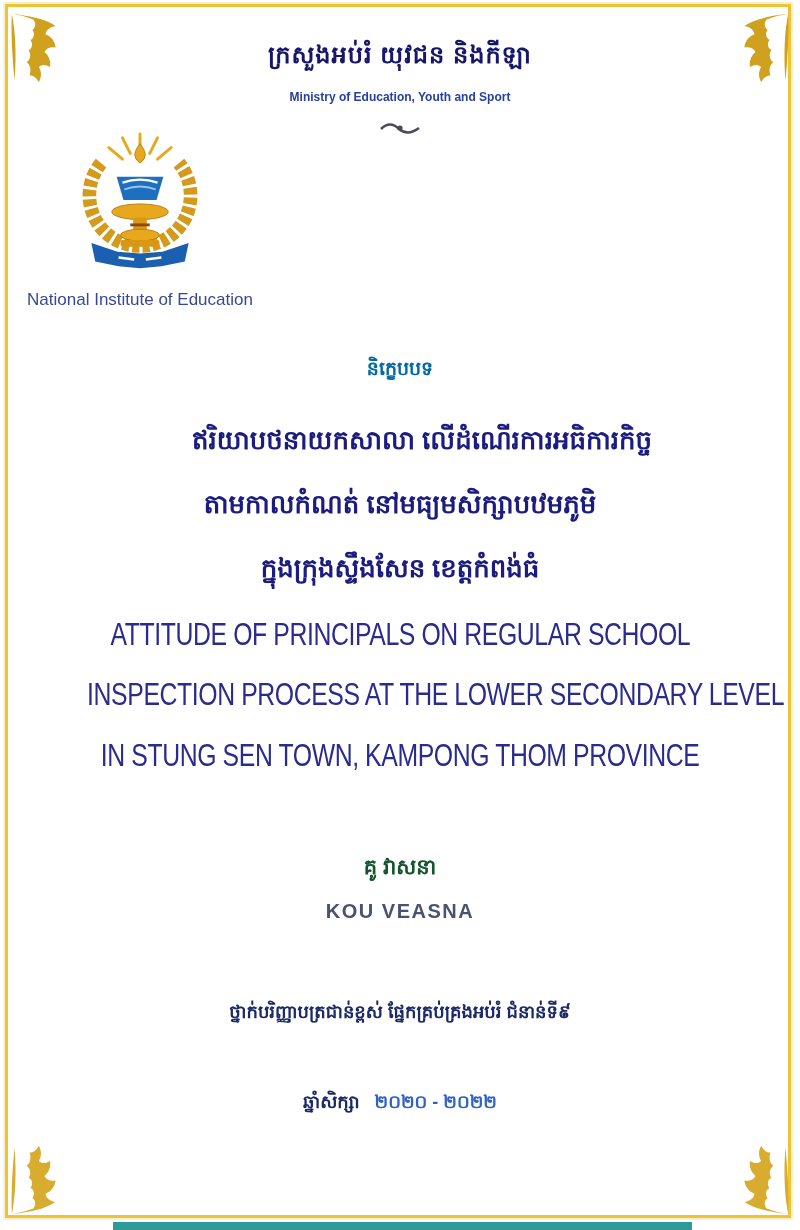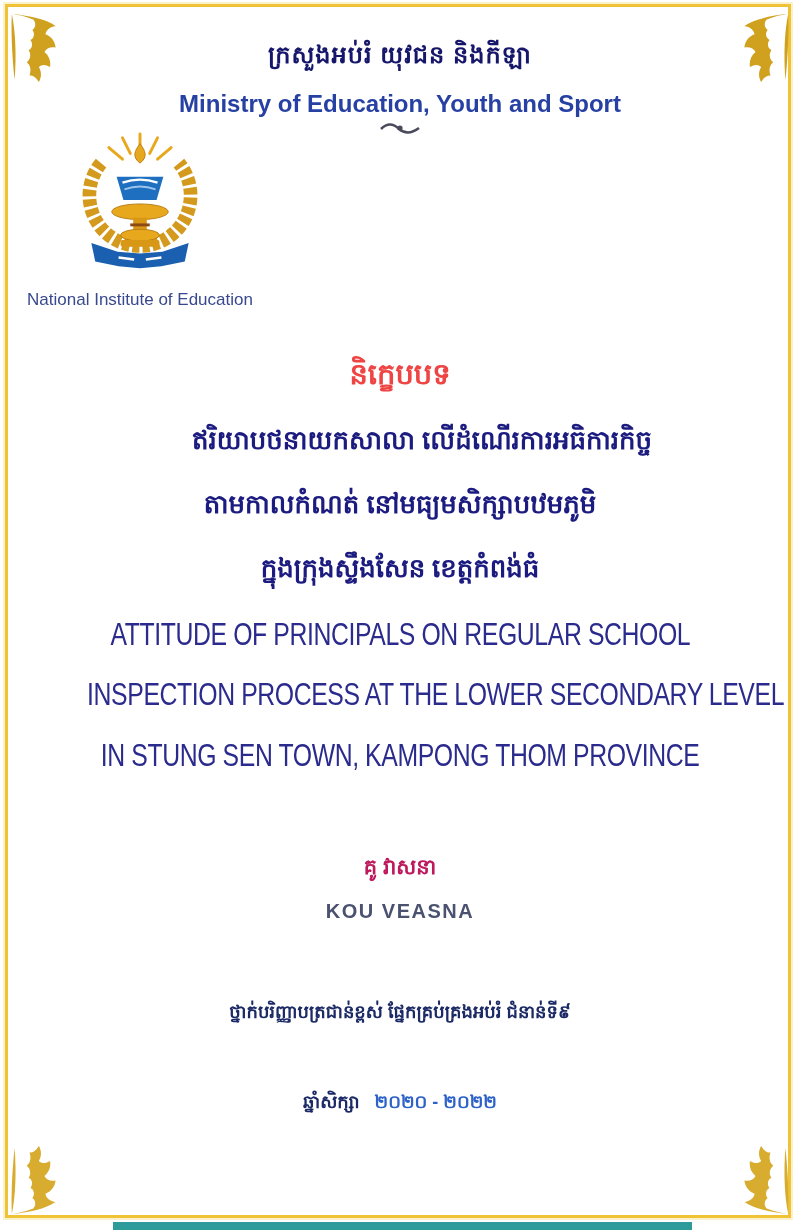--- a/index.html
+++ b/index.html
@@ -17,43 +17,43 @@
   .ornament{position:absolute;width:56px;height:86px;}
   .ornament svg{width:100%;height:100%;display:block;}
   .orn-tl{left:9px;top:10px;}
   .orn-tr{right:9px;top:10px;transform:scaleX(-1);}
   .orn-bl{left:9px;top:1132px;transform:scaleY(-1);}
   .orn-br{right:9px;top:1132px;transform:scale(-1,-1);}
 
   .center-line{position:absolute;left:0;right:0;text-align:center;}
 
   .khmer-ministry{top:40px;font-size:24px;font-weight:bold;color:#16166B;letter-spacing:1px;}
-  .eng-ministry{top:90px;font-size:24px;color:#2640A3;font-weight:bold;}
+  .eng-ministry{top:90px;font-size:12px;color:#2640A3;font-weight:bold;}
   .divider{top:118px;}
   .divider svg{display:inline-block;vertical-align:middle;}
 
   .logo-block{position:absolute;left:20px;top:130px;width:240px;text-align:center;}
   .logo-block svg.emblem{width:156px;height:146px;display:inline-block;}
   .inst-khmer{display:block;margin-top:4px;font-size:21px;font-weight:bold;color:#26262E;}
   .inst-eng{display:block;margin-top:10px;font-size:17px;color:#39498F;}
 
-  .thesis-label{top:356px;font-size:29px;font-weight:bold;color:#ef4444;font-family:Liberation Mono, monospace;}
+  .thesis-label{top:356px;font-size:19px;font-weight:bold;color:#0369a1;font-family:Liberation Mono, monospace;}
   .kh-title-1{top:424px;padding-left:44px;}
   .kh-title-2{top:488px;}
   .kh-title-3{top:552px;font-family:Liberation Serif, serif;}
   .kh-title{font-size:26px;font-weight:bold;color:#1B1B80;}
 
   .en-title{font-size:31px;color:#2B2B8E;}
   .en-title .cond{display:inline-block;transform:scaleX(0.8);transform-origin:center;
     letter-spacing:-0.5px;white-space:nowrap;}
   .en-title-1{top:617px;}
   .en-title-2{top:677px;}
   .en-title-3{top:738px;}
 
-  .author-kh{top:853px;font-size:21px;font-weight:bold;color:#be185d;}
+  .author-kh{top:853px;font-size:21px;font-weight:bold;color:#14532d;}
   .author-en{top:900px;font-size:20px;color:#4A5270;letter-spacing:1.5px;font-weight:bold;}
 
   .detail{font-size:18px;font-weight:bold;color:#1C2A66;}
   .detail-1{top:956px;}
   .detail-2{top:1000px;}
   .detail-3{top:1046px;}
   .detail-4{top:1090px;}
   .year-value{color:#2E62C8;}
 
   .teal-strip{position:absolute;left:113px;top:1222px;width:579px;height:8px;background:#2E9B9B;}

